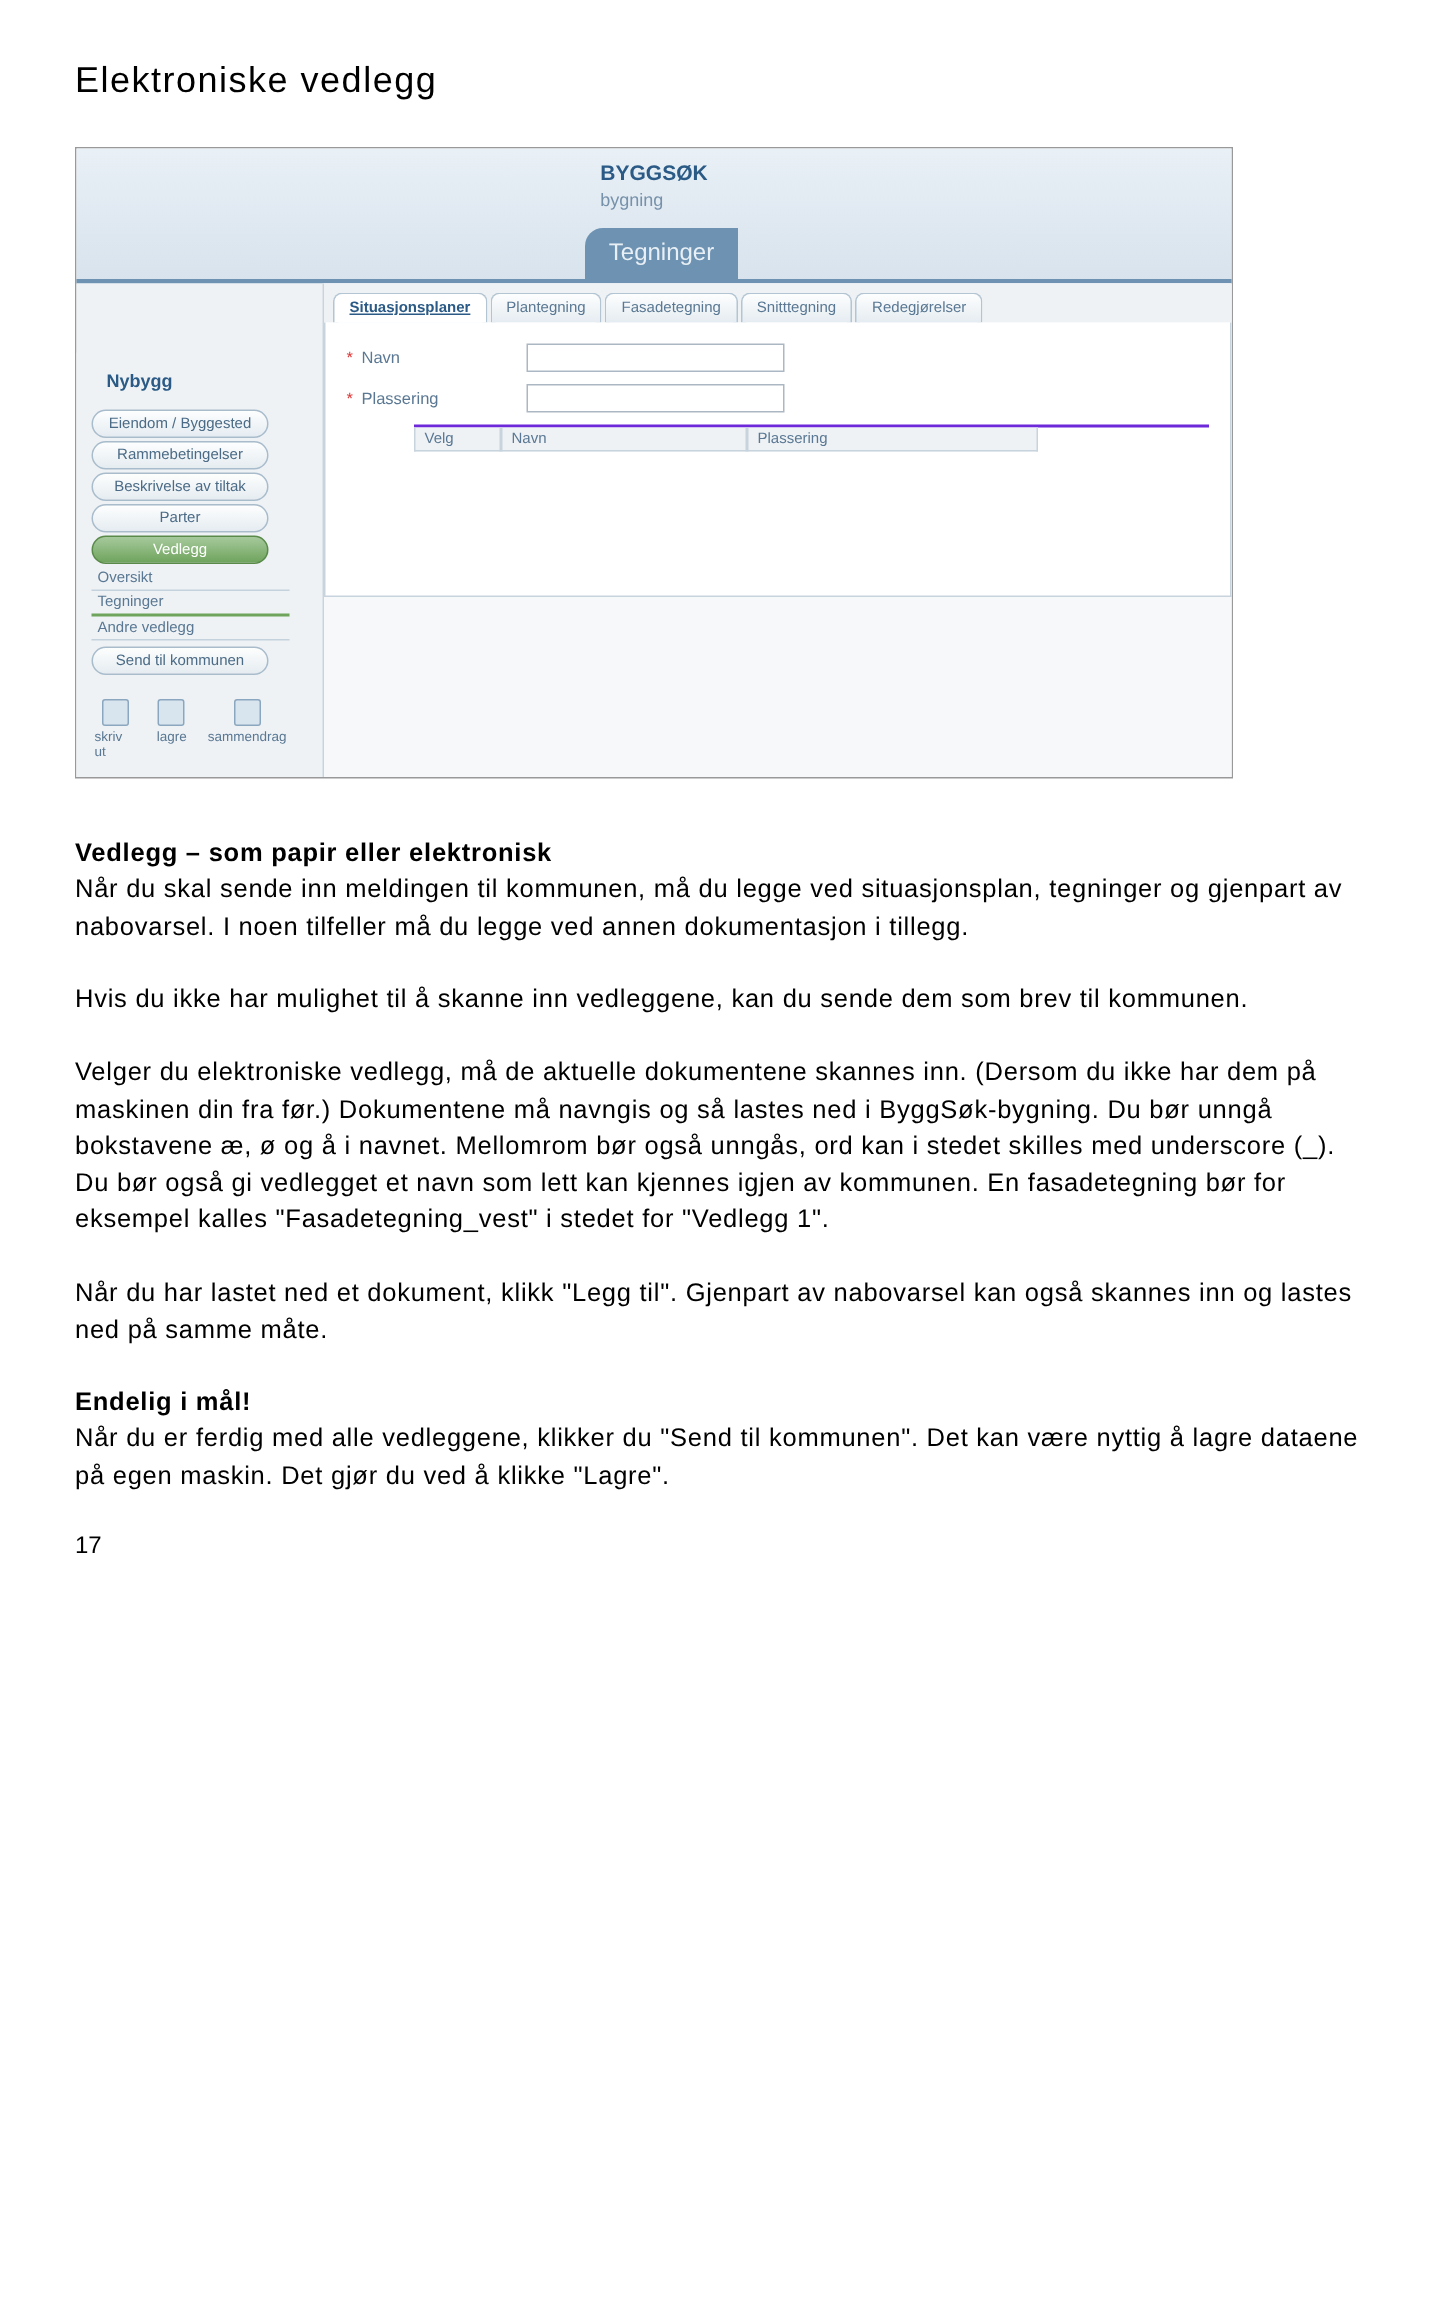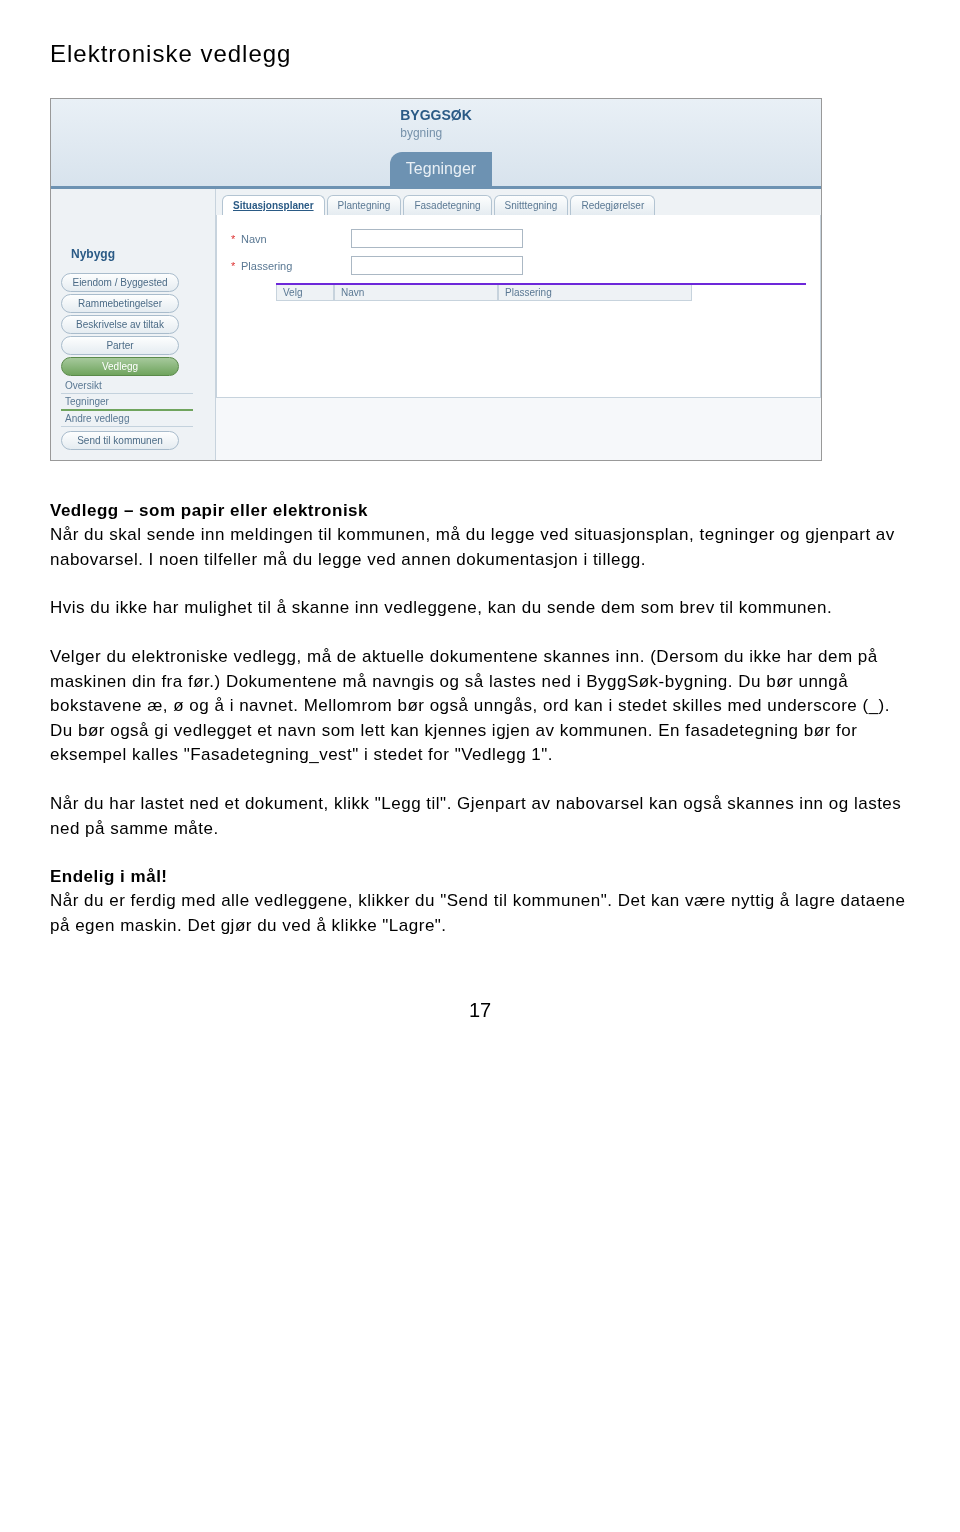--- a/index.html
+++ b/index.html
@@ -218,23 +218,23 @@
     letter-spacing: 0.5px;
     margin: 26px 0 2px 0;
   }
   p.body-text {
     font-size: 17px;
     line-height: 1.45;
     margin: 0 0 24px 0;
     letter-spacing: 0.5px;
   }
   .page-num {
-    text-align: center;
-    font-size: 20px;
-    margin-top: 60px;
+    text-align: left;
+    font-size: 16px;
+    margin-top: 25px;
   }
 </style>
 </head>
 <body>
 
 <h1 class="page-heading">Elektroniske vedlegg</h1>
 
 <div class="screenshot">
   <div class="app-header">
     <div class="logo-block">
@@ -253,20 +253,34 @@
       <div class="side-btn">Beskrivelse av tiltak</div>
       <div class="side-btn">Parter</div>
       <div class="side-btn active">Vedlegg</div>
 
       <div class="side-sub">Oversikt</div>
       <div class="side-sub active">Tegninger</div>
       <div class="side-sub">Andre vedlegg</div>
 
       <div class="side-btn" style="margin-top:4px">Send til kommunen</div>
 
+      <div class="toolbar">
+        <div class="tool">
+          <span class="tool-icon"></span>
+          <span>skriv ut</span>
+        </div>
+        <div class="tool">
+          <span class="tool-icon"></span>
+          <span>lagre</span>
+        </div>
+        <div class="tool">
+          <span class="tool-icon"></span>
+          <span>sammendrag</span>
+        </div>
+      </div>
     </div>
 
     <div class="main-panel">
       <div class="tab-row">
         <div class="tab active">Situasjonsplaner</div>
         <div class="tab">Plantegning</div>
         <div class="tab">Fasadetegning</div>
         <div class="tab">Snitttegning</div>
         <div class="tab">Redegjørelser</div>
       </div>

